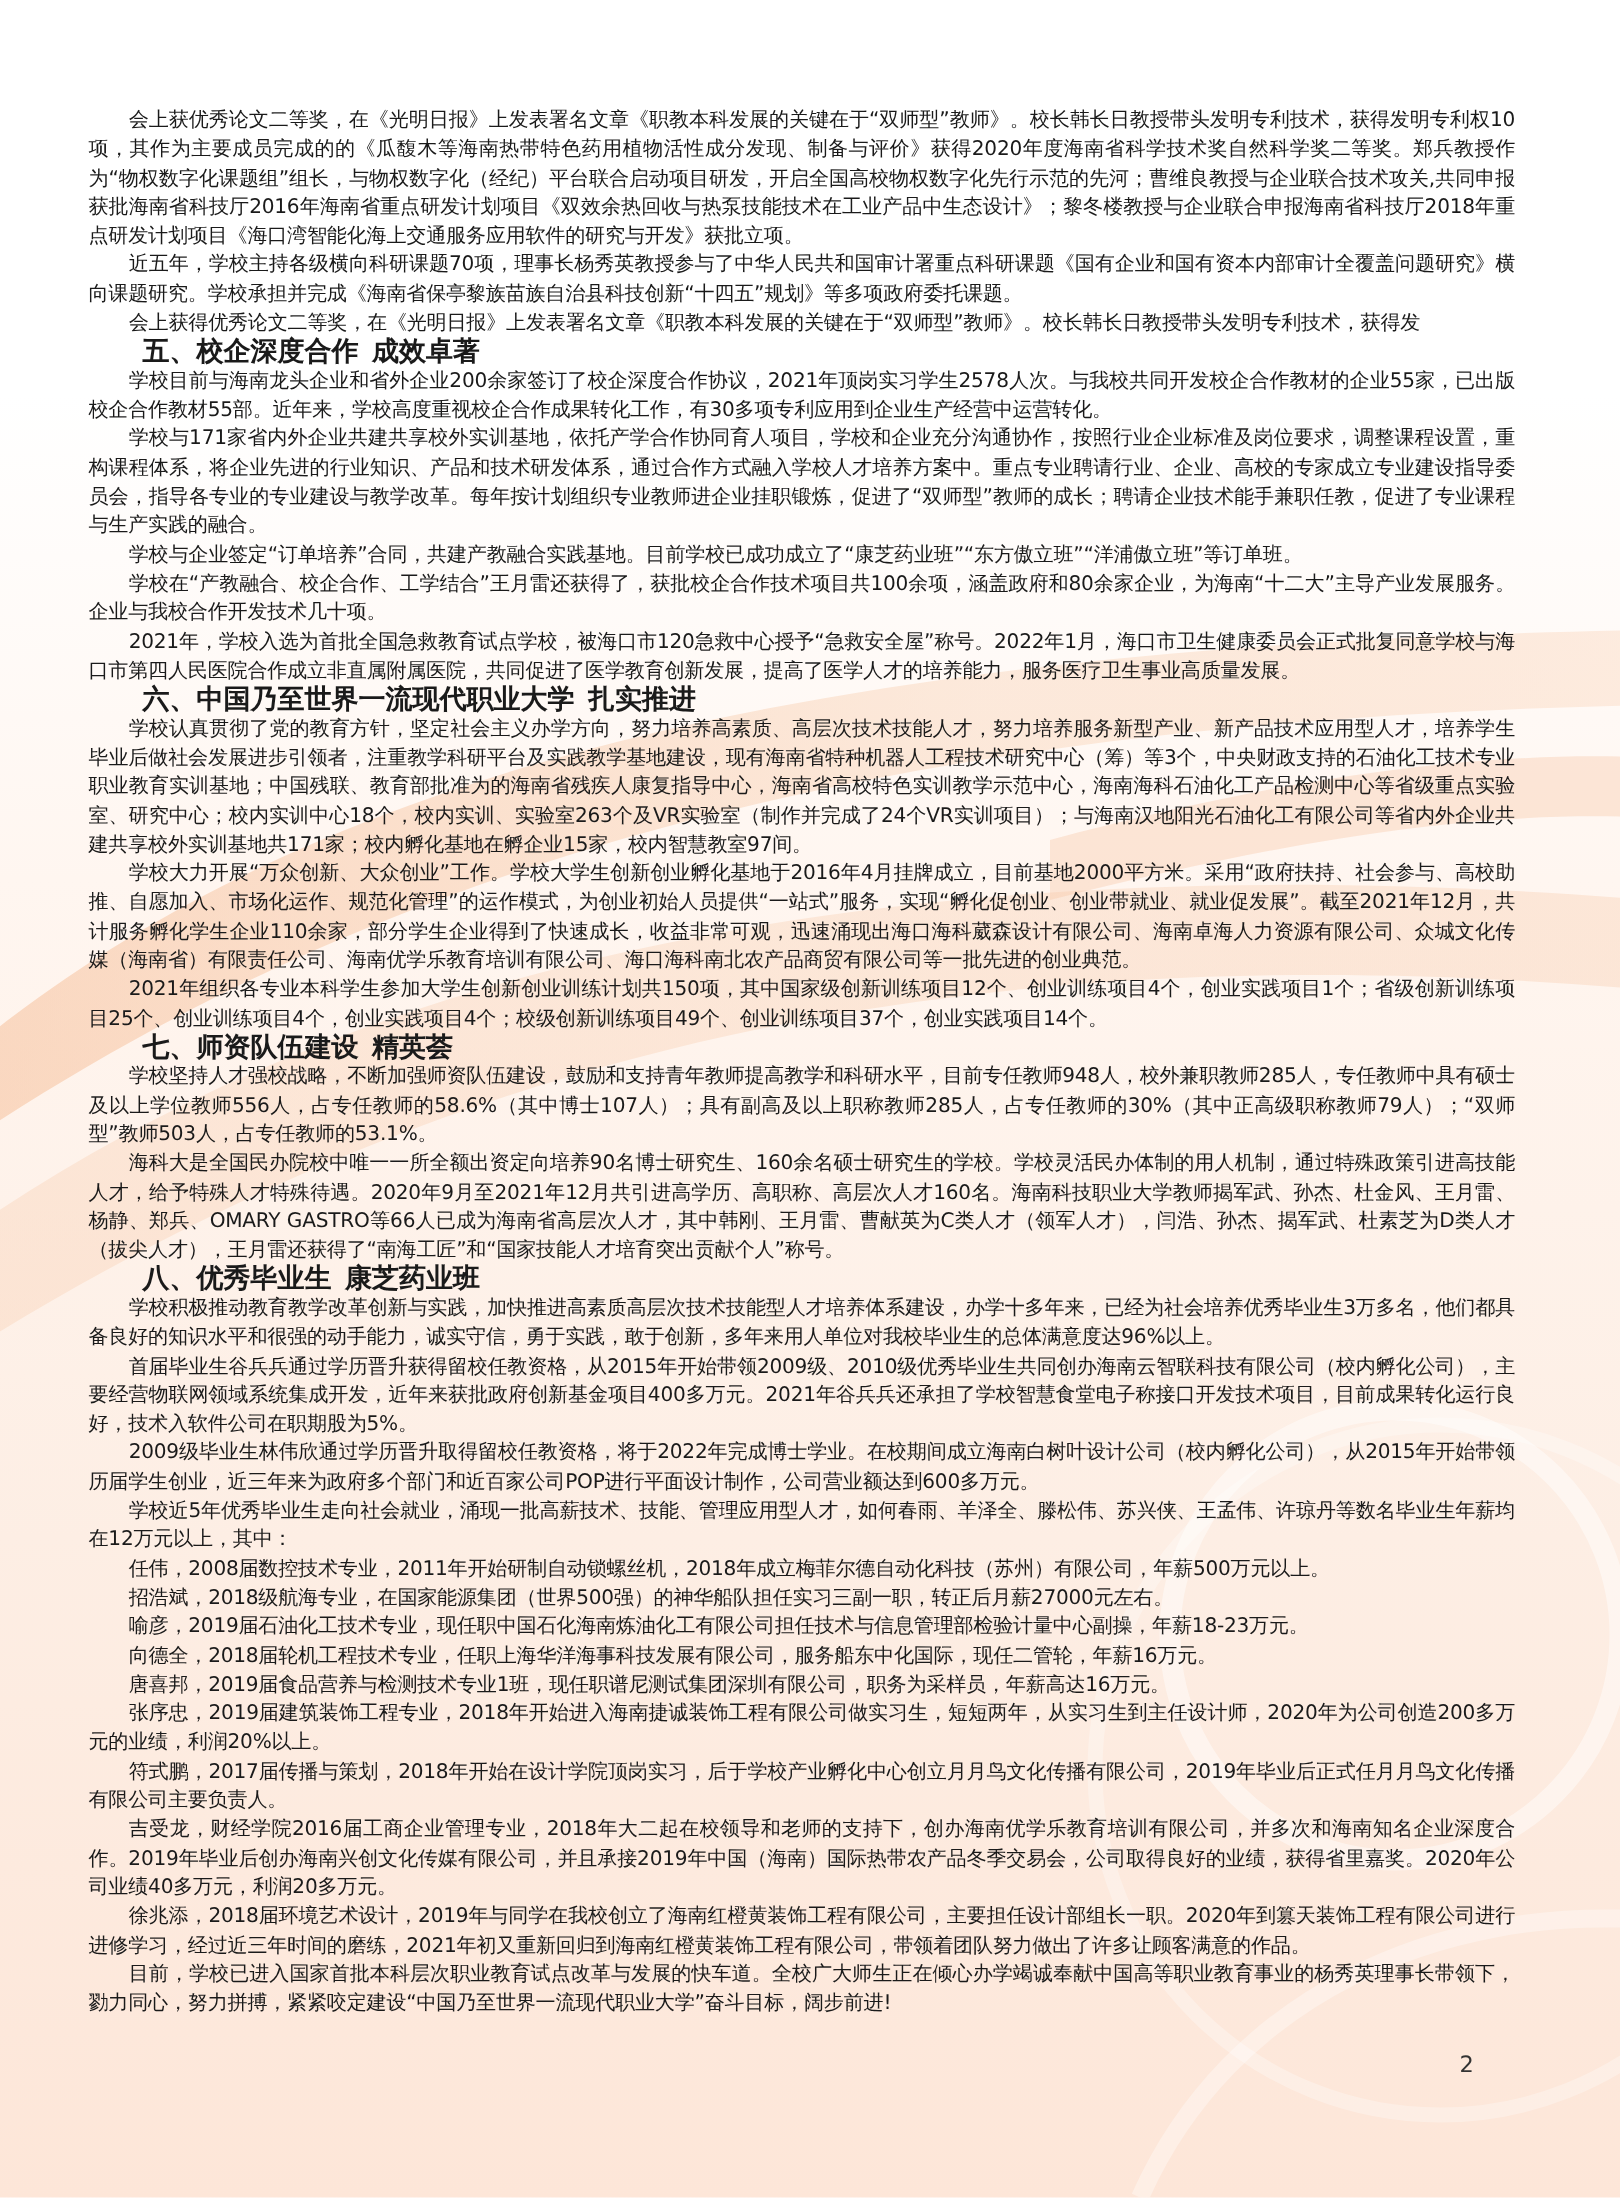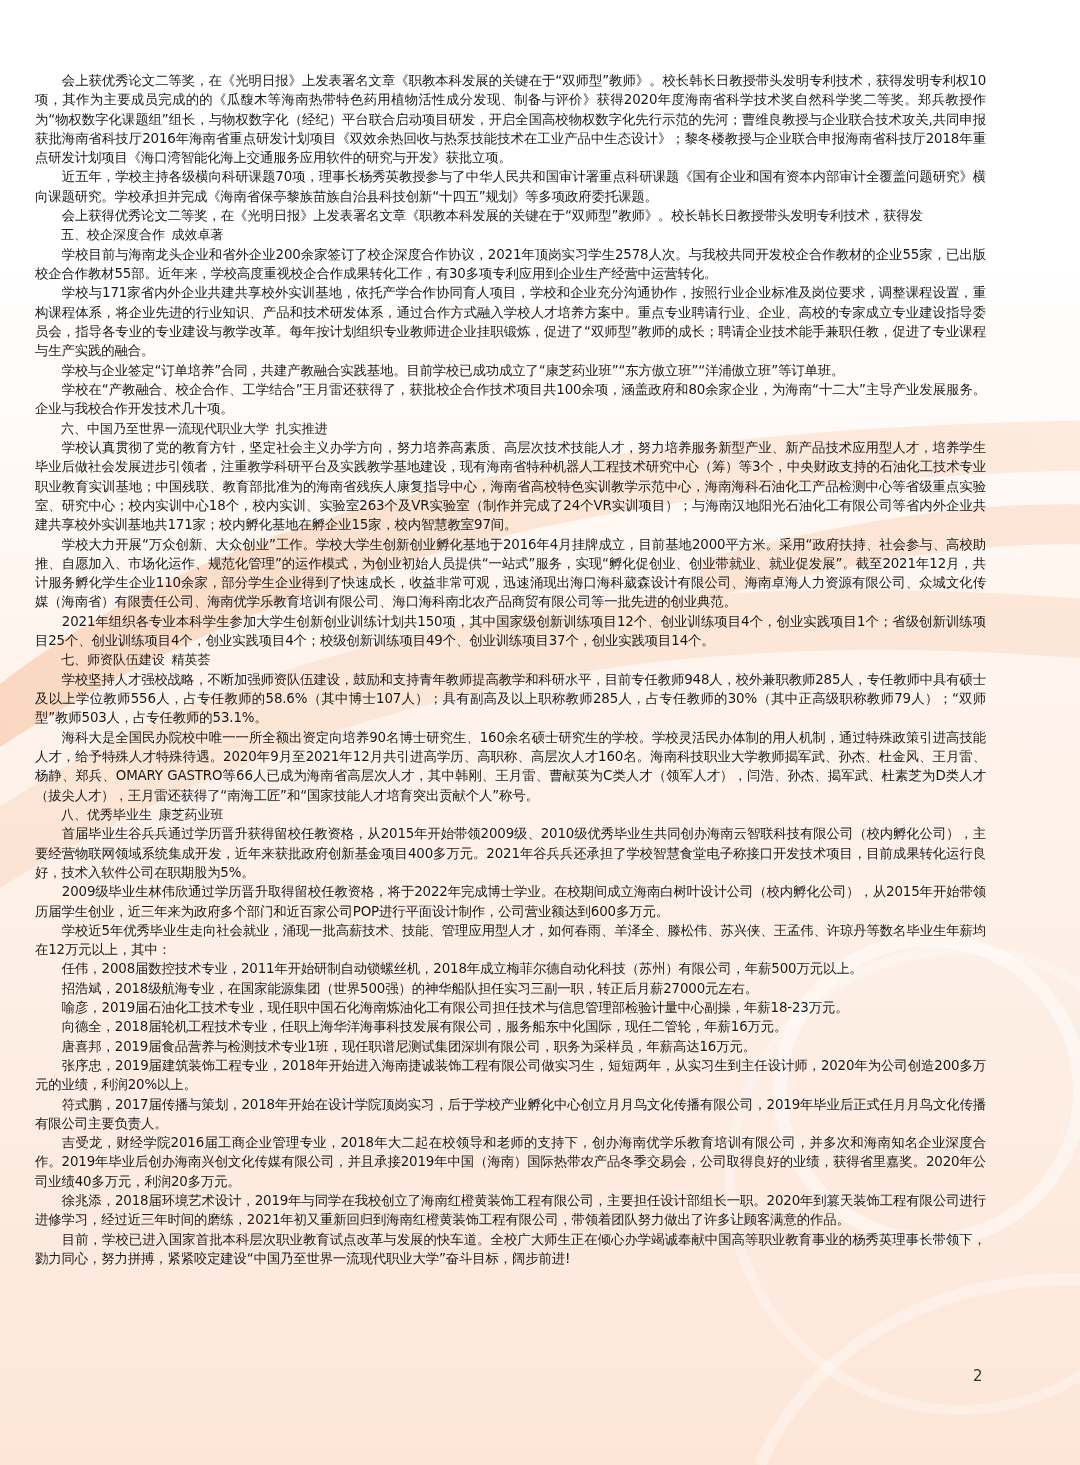--- a/index.html
+++ b/index.html
@@ -10,40 +10,40 @@
     overflow: hidden;
     background: linear-gradient(180deg, #ffffff 0%, #ffffff 18%, #fff6f0 40%, #fdeee4 70%, #fde6d8 100%);
     font-family: "DejaVu Sans", "Liberation Sans", sans-serif;
     color: #1a1a1a;
   }
   .bg-deco {
     position: absolute; inset: 0; pointer-events: none; z-index: 0;
   }
   .page {
     position: absolute;
-    left: 35px;
+    left: 59px;
     top: 71px;
     width: 951px;
     z-index: 1;
   }
   .p {
     font-size: 13.4px;
     line-height: 19.3px;
     margin: 0;
     text-indent: 2em;
     text-align: justify;
     letter-spacing: -0.15px;
     word-break: break-all;
   }
   .h {
-    font-size: 13px;
+    font-size: 18px;
     line-height: 19.5px;
     margin: 0;
     text-indent: 2em;
-    font-weight: normal;
+    font-weight: bold;
   }
   .h .gap { display: inline-block; width: 0.5em; }
   .page-number {
     position: absolute;
     left: 973px;
     top: 1367px;
     font-size: 15px;
     color: #333333;
     z-index: 1;
     font-family: "DejaVu Sans", sans-serif;
@@ -77,31 +77,33 @@
 <div class="page">
   <p class="p">会上获优秀论文二等奖，在《光明日报》上发表署名文章《职教本科发展的关键在于“双师型”教师》。校长韩长日教授带头发明专利技术，获得发明专利权10项，其作为主要成员完成的的《瓜馥木等海南热带特色药用植物活性成分发现、制备与评价》获得2020年度海南省科学技术奖自然科学奖二等奖。郑兵教授作为“物权数字化课题组”组长，与物权数字化（经纪）平台联合启动项目研发，开启全国高校物权数字化先行示范的先河；曹维良教授与企业联合技术攻关,共同申报获批海南省科技厅2016年海南省重点研发计划项目《双效余热回收与热泵技能技术在工业产品中生态设计》；黎冬楼教授与企业联合申报海南省科技厅2018年重点研发计划项目《海口湾智能化海上交通服务应用软件的研究与开发》获批立项。</p>
   <p class="p">近五年，学校主持各级横向科研课题70项，理事长杨秀英教授参与了中华人民共和国审计署重点科研课题《国有企业和国有资本内部审计全覆盖问题研究》横向课题研究。学校承担并完成《海南省保亭黎族苗族自治县科技创新“十四五”规划》等多项政府委托课题。</p>
   <p class="p">会上获得优秀论文二等奖，在《光明日报》上发表署名文章《职教本科发展的关键在于“双师型”教师》。校长韩长日教授带头发明专利技术，获得发</p>
 
   <p class="h"><span>五、</span><span>校企深度合作</span><span class="gap"></span><span>成效卓著</span></p>
   <p class="p">学校目前与海南龙头企业和省外企业200余家签订了校企深度合作协议，2021年顶岗实习学生2578人次。与我校共同开发校企合作教材的企业55家，已出版校企合作教材55部。近年来，学校高度重视校企合作成果转化工作，有30多项专利应用到企业生产经营中运营转化。</p>
   <p class="p">学校与171家省内外企业共建共享校外实训基地，依托产学合作协同育人项目，学校和企业充分沟通协作，按照行业企业标准及岗位要求，调整课程设置，重构课程体系，将企业先进的行业知识、产品和技术研发体系，通过合作方式融入学校人才培养方案中。重点专业聘请行业、企业、高校的专家成立专业建设指导委员会，指导各专业的专业建设与教学改革。每年按计划组织专业教师进企业挂职锻炼，促进了“双师型”教师的成长；聘请企业技术能手兼职任教，促进了专业课程与生产实践的融合。</p>
   <p class="p">学校与企业签定“订单培养”合同，共建产教融合实践基地。目前学校已成功成立了“康芝药业班”“东方傲立班”“洋浦傲立班”等订单班。</p>
   <p class="p">学校在“产教融合、校企合作、工学结合”王月雷还获得了，获批校企合作技术项目共100余项，涵盖政府和80余家企业，为海南“十二大”主导产业发展服务。企业与我校合作开发技术几十项。</p>
+  <p class="p">2021年，学校入选为首批全国急救教育试点学校，被海口市120急救中心授予“急救安全屋”称号。2022年1月，海口市卫生健康委员会正式批复同意学校与海口市第四人民医院合作成立非直属附属医院，共同促进了医学教育创新发展，提高了医学人才的培养能力，服务医疗卫生事业高质量发展。</p>
 
   <p class="h"><span>六、</span><span>中国乃至世界一流现代职业大学</span><span class="gap"></span><span>扎实推进</span></p>
   <p class="p">学校认真贯彻了党的教育方针，坚定社会主义办学方向，努力培养高素质、高层次技术技能人才，努力培养服务新型产业、新产品技术应用型人才，培养学生毕业后做社会发展进步引领者，注重教学科研平台及实践教学基地建设，现有海南省特种机器人工程技术研究中心（筹）等3个，中央财政支持的石油化工技术专业职业教育实训基地；中国残联、教育部批准为的海南省残疾人康复指导中心，海南省高校特色实训教学示范中心，海南海科石油化工产品检测中心等省级重点实验室、研究中心；校内实训中心18个，校内实训、实验室263个及VR实验室（制作并完成了24个VR实训项目）；与海南汉地阳光石油化工有限公司等省内外企业共建共享校外实训基地共171家；校内孵化基地在孵企业15家，校内智慧教室97间。</p>
   <p class="p">学校大力开展“万众创新、大众创业”工作。学校大学生创新创业孵化基地于2016年4月挂牌成立，目前基地2000平方米。采用“政府扶持、社会参与、高校助推、自愿加入、市场化运作、规范化管理”的运作模式，为创业初始人员提供“一站式”服务，实现“孵化促创业、创业带就业、就业促发展”。截至2021年12月，共计服务孵化学生企业110余家，部分学生企业得到了快速成长，收益非常可观，迅速涌现出海口海科葳森设计有限公司、海南卓海人力资源有限公司、众城文化传媒（海南省）有限责任公司、海南优学乐教育培训有限公司、海口海科南北农产品商贸有限公司等一批先进的创业典范。</p>
   <p class="p">2021年组织各专业本科学生参加大学生创新创业训练计划共150项，其中国家级创新训练项目12个、创业训练项目4个，创业实践项目1个；省级创新训练项目25个、创业训练项目4个，创业实践项目4个；校级创新训练项目49个、创业训练项目37个，创业实践项目14个。</p>
 
   <p class="h"><span>七、</span><span>师资队伍建设</span><span class="gap"></span><span>精英荟</span></p>
   <p class="p">学校坚持人才强校战略，不断加强师资队伍建设，鼓励和支持青年教师提高教学和科研水平，目前专任教师948人，校外兼职教师285人，专任教师中具有硕士及以上学位教师556人，占专任教师的58.6%（其中博士107人）；具有副高及以上职称教师285人，占专任教师的30%（其中正高级职称教师79人）；“双师型”教师503人，占专任教师的53.1%。</p>
   <p class="p">海科大是全国民办院校中唯一一所全额出资定向培养90名博士研究生、160余名硕士研究生的学校。学校灵活民办体制的用人机制，通过特殊政策引进高技能人才，给予特殊人才特殊待遇。2020年9月至2021年12月共引进高学历、高职称、高层次人才160名。海南科技职业大学教师揭军武、孙杰、杜金风、王月雷、杨静、郑兵、OMARY  GASTRO等66人已成为海南省高层次人才，其中韩刚、王月雷、曹献英为C类人才（领军人才），闫浩、孙杰、揭军武、杜素芝为D类人才（拔尖人才），王月雷还获得了“南海工匠”和“国家技能人才培育突出贡献个人”称号。</p>
 
   <p class="h"><span>八、</span><span>优秀毕业生</span><span class="gap"></span><span>康芝药业班</span></p>
+  <p class="p">学校积极推动教育教学改革创新与实践，加快推进高素质高层次技术技能型人才培养体系建设，办学十多年来，已经为社会培养优秀毕业生3万多名，他们都具备良好的知识水平和很强的动手能力，诚实守信，勇于实践，敢于创新，多年来用人单位对我校毕业生的总体满意度达96%以上。</p>
   <p class="p">首届毕业生谷兵兵通过学历晋升获得留校任教资格，从2015年开始带领2009级、2010级优秀毕业生共同创办海南云智联科技有限公司（校内孵化公司），主要经营物联网领域系统集成开发，近年来获批政府创新基金项目400多万元。2021年谷兵兵还承担了学校智慧食堂电子称接口开发技术项目，目前成果转化运行良好，技术入软件公司在职期股为5%。</p>
   <p class="p">2009级毕业生林伟欣通过学历晋升取得留校任教资格，将于2022年完成博士学业。在校期间成立海南白树叶设计公司（校内孵化公司），从2015年开始带领历届学生创业，近三年来为政府多个部门和近百家公司POP进行平面设计制作，公司营业额达到600多万元。</p>
   <p class="p">学校近5年优秀毕业生走向社会就业，涌现一批高薪技术、技能、管理应用型人才，如何春雨、羊泽全、滕松伟、苏兴侠、王孟伟、许琼丹等数名毕业生年薪均在12万元以上，其中：</p>
   <p class="p">任伟，2008届数控技术专业，2011年开始研制自动锁螺丝机，2018年成立梅菲尔德自动化科技（苏州）有限公司，年薪500万元以上。</p>
   <p class="p">招浩斌，2018级航海专业，在国家能源集团（世界500强）的神华船队担任实习三副一职，转正后月薪27000元左右。</p>
   <p class="p">喻彦，2019届石油化工技术专业，现任职中国石化海南炼油化工有限公司担任技术与信息管理部检验计量中心副操，年薪18-23万元。</p>
   <p class="p">向德全，2018届轮机工程技术专业，任职上海华洋海事科技发展有限公司，服务船东中化国际，现任二管轮，年薪16万元。</p>
   <p class="p">唐喜邦，2019届食品营养与检测技术专业1班，现任职谱尼测试集团深圳有限公司，职务为采样员，年薪高达16万元。</p>
   <p class="p">张序忠，2019届建筑装饰工程专业，2018年开始进入海南捷诚装饰工程有限公司做实习生，短短两年，从实习生到主任设计师，2020年为公司创造200多万元的业绩，利润20%以上。</p>
   <p class="p">符式鹏，2017届传播与策划，2018年开始在设计学院顶岗实习，后于学校产业孵化中心创立月月鸟文化传播有限公司，2019年毕业后正式任月月鸟文化传播有限公司主要负责人。</p>

